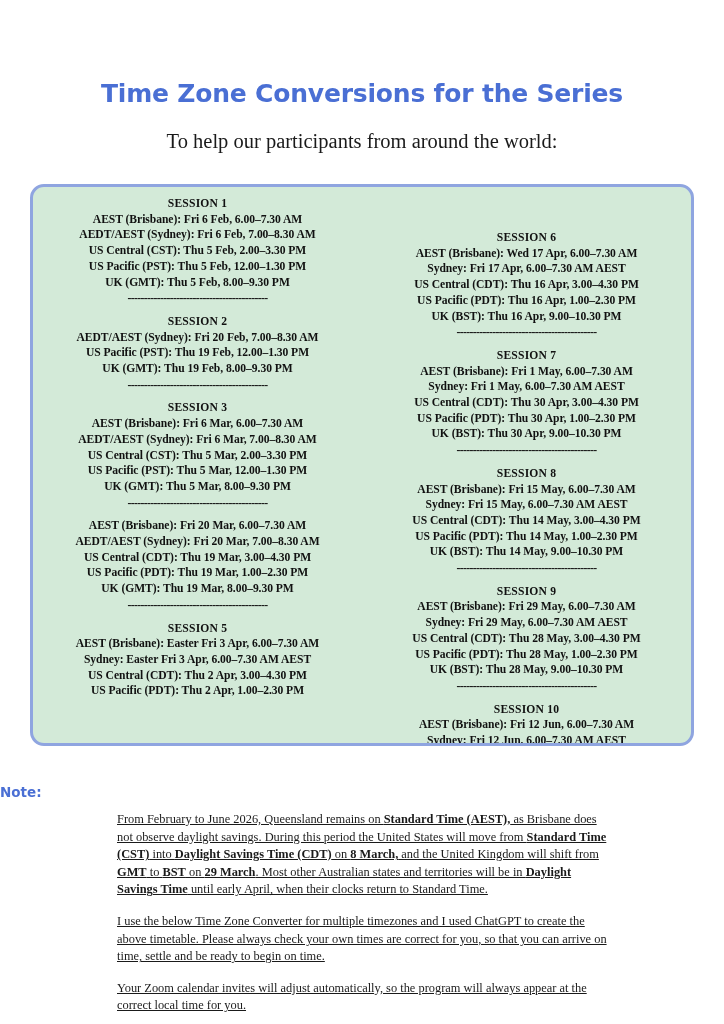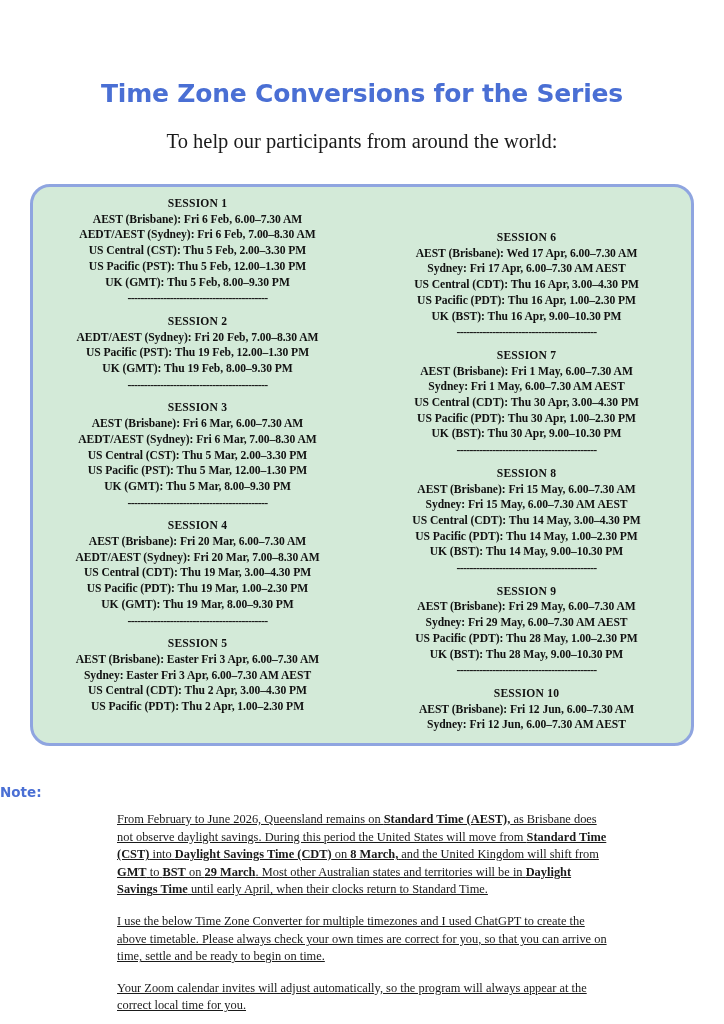--- a/index.html
+++ b/index.html
@@ -47,21 +47,21 @@
 
   
   .sessions-box {
     position: absolute;
     left: 30px;
     top: 184px;
     width: 664px;
     height: 562px;
     background: #d3ead8;
     border: 3px solid #8fa5e0;
-    border-radius: 20px;
+    border-radius: 14px;
     display: flex;
     flex-direction: row;
     align-items: flex-start;
     overflow: hidden;
   }
   .col {
     flex: 1 1 50%;
     padding: 0 6px;
   }
   .col-left { padding-top: 9px; }
@@ -157,21 +157,20 @@
         <div class="session">
           <div class="session-title">SESSION 3</div>
           <div class="session-line">AEST (Brisbane): Fri 6 Mar, 6.00–7.30 AM</div>
           <div class="session-line">AEDT/AEST (Sydney): Fri 6 Mar, 7.00–8.30 AM</div>
           <div class="session-line">US Central (CST): Thu 5 Mar, 2.00–3.30 PM</div>
           <div class="session-line">US Pacific (PST): Thu 5 Mar, 12.00–1.30 PM</div>
           <div class="session-line">UK (GMT): Thu 5 Mar, 8.00–9.30 PM</div>
         </div>
         <div class="divider">-------------------------------------------</div>
         <div class="session">
-          <div class="session-title">SESSION 4</div>
           <div class="session-line">AEST (Brisbane): Fri 20 Mar, 6.00–7.30 AM</div>
           <div class="session-line">AEDT/AEST (Sydney): Fri 20 Mar, 7.00–8.30 AM</div>
           <div class="session-line">US Central (CDT): Thu 19 Mar, 3.00–4.30 PM</div>
           <div class="session-line">US Pacific (PDT): Thu 19 Mar, 1.00–2.30 PM</div>
           <div class="session-line">UK (GMT): Thu 19 Mar, 8.00–9.30 PM</div>
         </div>
         <div class="divider">-------------------------------------------</div>
         <div class="session">
           <div class="session-title">SESSION 5</div>
           <div class="session-line">AEST (Brisbane): Easter Fri 3 Apr, 6.00–7.30 AM</div>
@@ -205,20 +204,21 @@
           <div class="session-line">Sydney: Fri 15 May, 6.00–7.30 AM AEST</div>
           <div class="session-line">US Central (CDT): Thu 14 May, 3.00–4.30 PM</div>
           <div class="session-line">US Pacific (PDT): Thu 14 May, 1.00–2.30 PM</div>
           <div class="session-line">UK (BST): Thu 14 May, 9.00–10.30 PM</div>
         </div>
         <div class="divider">-------------------------------------------</div>
         <div class="session">
           <div class="session-title">SESSION 9</div>
           <div class="session-line">AEST (Brisbane): Fri 29 May, 6.00–7.30 AM</div>
           <div class="session-line">Sydney: Fri 29 May, 6.00–7.30 AM AEST</div>
+          <div class="session-line">US Central (CDT): Thu 28 May, 3.00–4.30 PM</div>
           <div class="session-line">US Pacific (PDT): Thu 28 May, 1.00–2.30 PM</div>
           <div class="session-line">UK (BST): Thu 28 May, 9.00–10.30 PM</div>
         </div>
         <div class="divider">-------------------------------------------</div>
         <div class="session">
           <div class="session-title">SESSION 10</div>
           <div class="session-line">AEST (Brisbane): Fri 12 Jun, 6.00–7.30 AM</div>
           <div class="session-line">Sydney: Fri 12 Jun, 6.00–7.30 AM AEST</div>
         </div>
       </div>

